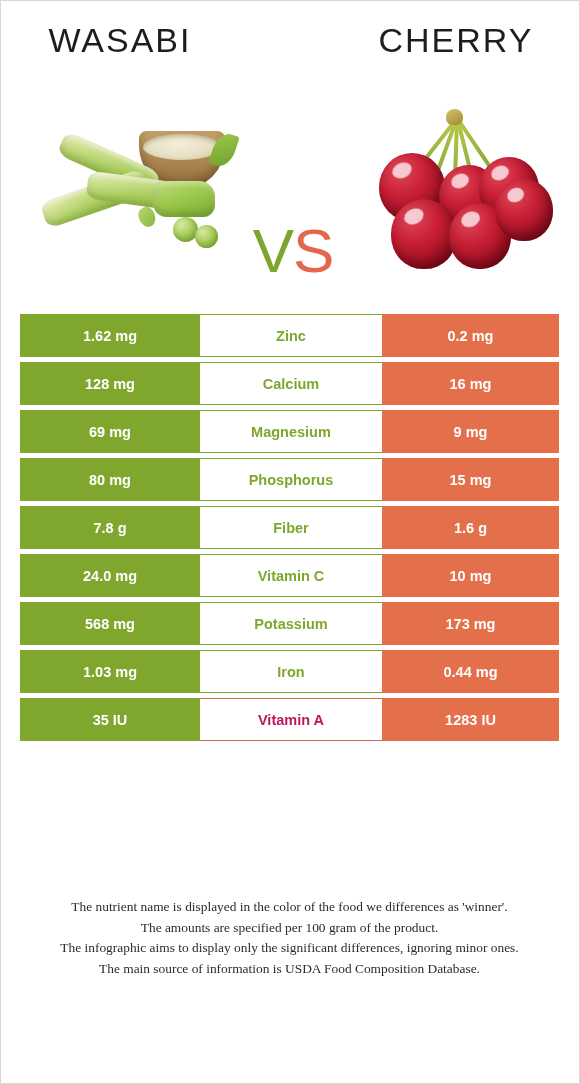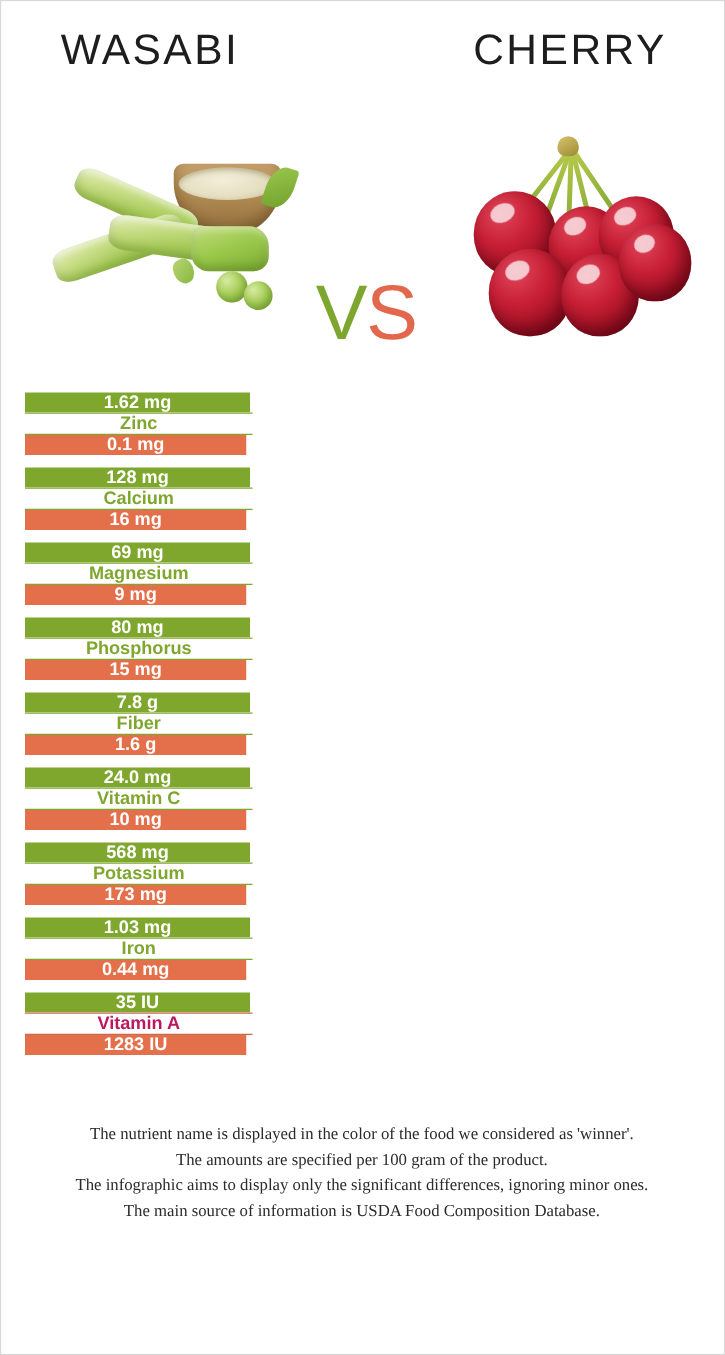--- a/index.html
+++ b/index.html
@@ -100,21 +100,21 @@
     box-shadow:inset -4px -6px 12px rgba(60,0,10,.5);
   }
   .c-berry::after{
     content:"";position:absolute;left:20%;top:14%;width:30%;height:22%;
     border-radius:50%;background:rgba(255,255,255,.72);
     transform:rotate(-24deg);filter:blur(.6px);
   }
 
   
   .table{position:absolute;left:19px;top:313px;width:539px;}
-  .row{display:flex;height:55px;margin-bottom:5px;flex-direction:column;}
+  .row{display:flex;height:43px;margin-bottom:5px;}
   .cell{
     display:flex;align-items:center;justify-content:center;
     font-size:14.5px;font-weight:bold;white-space:nowrap;
   }
   .cell.left{width:180px;background:#7FA72E;color:#ffffff;}
   .cell.mid{
     width:182px;background:#ffffff;
     border-top:1px solid #7FA72E;border-bottom:1px solid #7FA72E;
     color:#7FA72E;
     text-align:right;
@@ -173,21 +173,21 @@
       <div class="c-berry" style="left:88px;top:112px;width:62px;height:66px;"></div>
       <div class="c-berry" style="left:134px;top:88px;width:58px;height:62px;"></div>
     </div>
 
   </div>
 
   <div class="table">
       <div class="row">
         <div class="cell left">1.62 mg</div>
         <div class="cell mid">Zinc</div>
-        <div class="cell right">0.1 mg</div>
+        <div class="cell right">0.2 mg</div>
       </div>
       <div class="row">
         <div class="cell left">128 mg</div>
         <div class="cell mid">Calcium</div>
         <div class="cell right">16 mg</div>
       </div>
       <div class="row">
         <div class="cell left">69 mg</div>
         <div class="cell mid">Magnesium</div>
         <div class="cell right">9 mg</div>
@@ -218,19 +218,19 @@
         <div class="cell right">0.44 mg</div>
       </div>
       <div class="row">
         <div class="cell left">35 IU</div>
         <div class="cell mid orange">Vitamin A</div>
         <div class="cell right">1283 IU</div>
       </div>
     </div>
 
   <div class="footer">
-      <div>The nutrient name is displayed in the color of the food we considered as 'winner'.</div>
+      <div>The nutrient name is displayed in the color of the food we differences as 'winner'.</div>
       <div>The amounts are specified per 100 gram of the product.</div>
       <div>The infographic aims to display only the significant differences, ignoring minor ones.</div>
       <div>The main source of information is USDA Food Composition Database.</div>
     </div>
 
 </div>
 
 </body></html>

